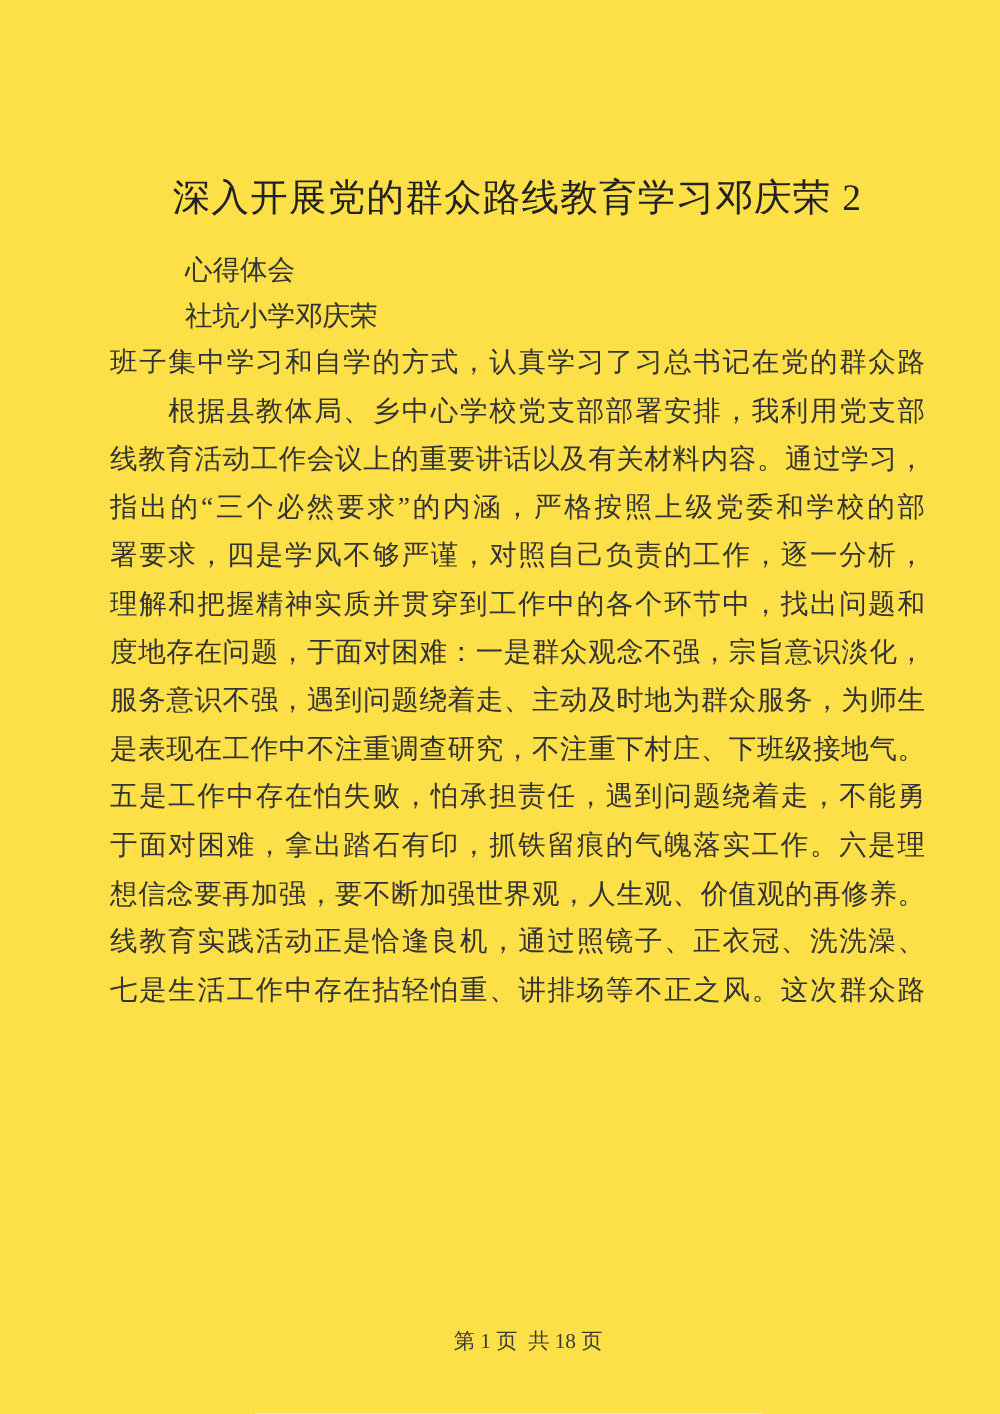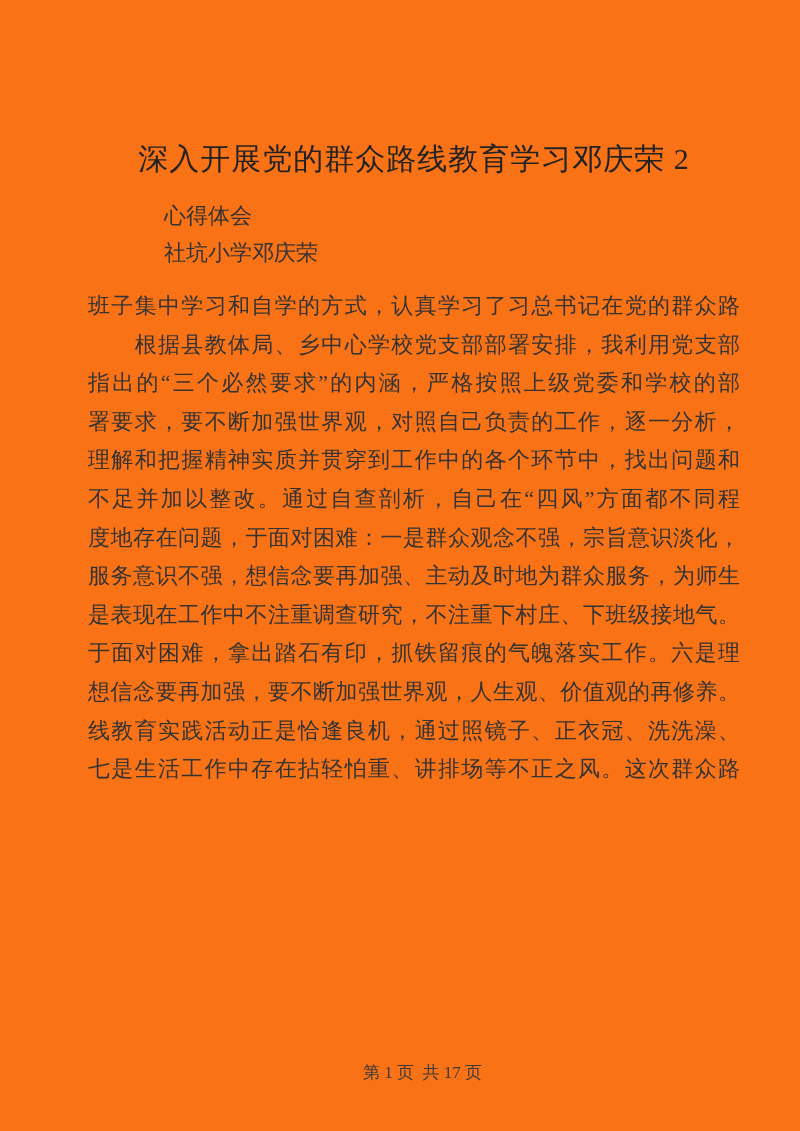--- a/index.html
+++ b/index.html
@@ -5,40 +5,40 @@
   html, body {
     margin: 0;
     padding: 0;
     background: #ffffff;
   }
   .page {
     position: relative;
     width: 800px;
     height: 1131px;
     margin: 0 auto;
-    background: #f97316;
+    background: #fde047;
     box-sizing: border-box;
     padding: 140px 60px 0 88px;
     font-family: "Liberation Serif", "DejaVu Serif", serif;
     color: #333333;
     overflow: hidden;
   }
   .title {
     margin: 0 0 20px 0;
     padding: 0;
     font-size: 30px;
     font-weight: normal;
     line-height: 37px;
     text-align: center;
     color: #222222;
     letter-spacing: 1px;
     white-space: nowrap;
   }
   .subtitles {
-    margin: 16px;
+    margin: 0;
   }
   .subtitle-line {
     font-size: 22px;
     line-height: 37px;
     padding-left: 60px;
     color: #333333;
   }
   .body-text {
     margin: 0;
   }
@@ -72,30 +72,31 @@
   <div class="subtitles">
 
   <div class="subtitle-line">心得体会</div>
       <div class="subtitle-line">社坑小学邓庆荣</div>
     </div>
 
   <div class="body-text">
 
   <div class="body-line">班子集中学习和自学的方式，认真学习了习总书记在党的群众路</div>
       <div class="body-line">　　根据县教体局、乡中心学校党支部部署安排，我利用党支部</div>
+      <div class="body-line">线教育活动工作会议上的重要讲话以及有关材料内容。通过学习，</div>
       <div class="body-line">指出的“三个必然要求”的内涵，严格按照上级党委和学校的部</div>
-      <div class="body-line">署要求，要不断加强世界观，对照自己负责的工作，逐一分析，</div>
+      <div class="body-line">署要求，四是学风不够严谨，对照自己负责的工作，逐一分析，</div>
       <div class="body-line">理解和把握精神实质并贯穿到工作中的各个环节中，找出问题和</div>
-      <div class="body-line">不足并加以整改。通过自查剖析，自己在“四风”方面都不同程</div>
       <div class="body-line">度地存在问题，于面对困难：一是群众观念不强，宗旨意识淡化，</div>
-      <div class="body-line">服务意识不强，想信念要再加强、主动及时地为群众服务，为师生</div>
+      <div class="body-line">服务意识不强，遇到问题绕着走、主动及时地为群众服务，为师生</div>
       <div class="body-line">是表现在工作中不注重调查研究，不注重下村庄、下班级接地气。</div>
+      <div class="body-line">五是工作中存在怕失败，怕承担责任，遇到问题绕着走，不能勇</div>
       <div class="body-line">于面对困难，拿出踏石有印，抓铁留痕的气魄落实工作。六是理</div>
       <div class="body-line">想信念要再加强，要不断加强世界观，人生观、价值观的再修养。</div>
       <div class="body-line">线教育实践活动正是恰逢良机，通过照镜子、正衣冠、洗洗澡、</div>
       <div class="body-line">七是生活工作中存在拈轻怕重、讲排场等不正之风。这次群众路</div>
     </div>
 
   <div class="footer">
-    <span class="page-indicator">第 1 页  共 17 页</span>
+    <span class="page-indicator">第 1 页  共 18 页</span>
   </div>
 
 </div>
 
 </body></html>

